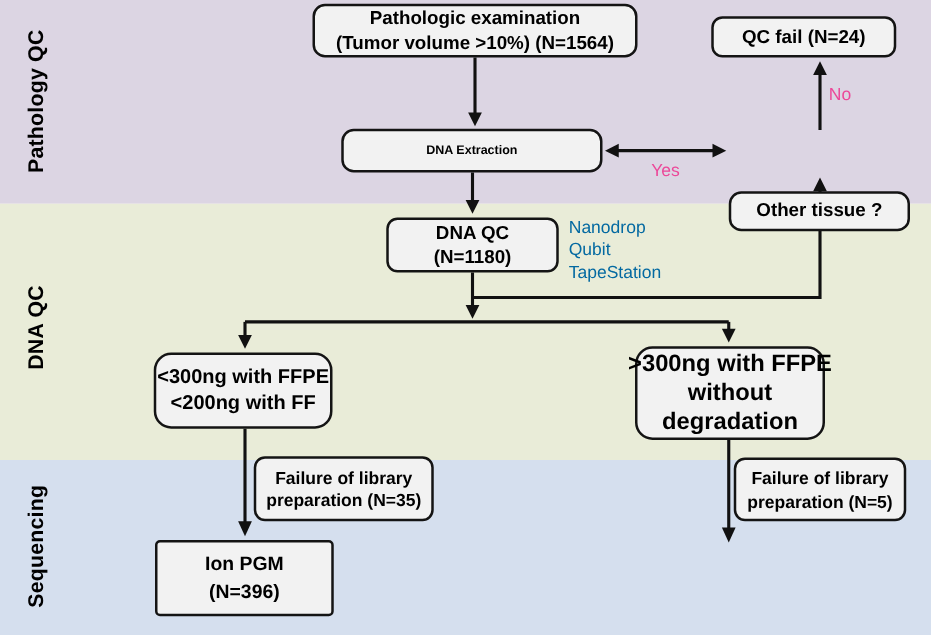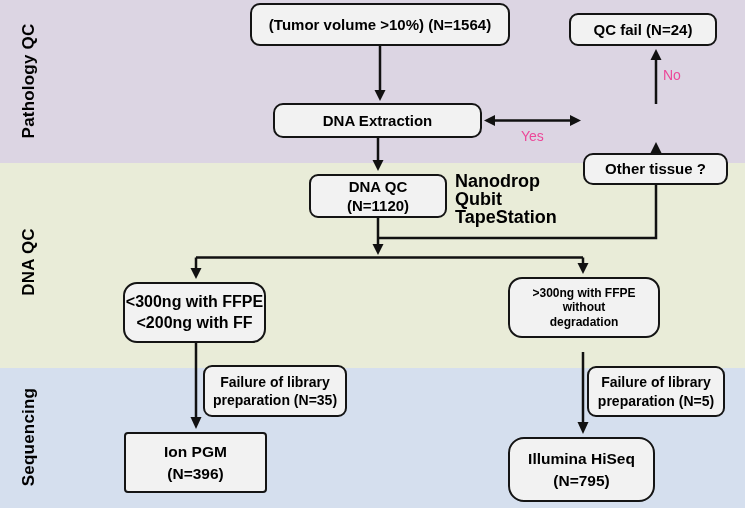--- a/index.html
+++ b/index.html
@@ -28,21 +28,21 @@
     border: 2.5px solid #141414;
     display: flex; flex-direction: column;
     align-items: center; justify-content: center;
     text-align: center;
     font-weight: bold; color: #000;
     line-height: 1.3;
   }
   .node span { display: block; white-space: nowrap; }
   .side-note {
     position: absolute;
-    font-size: 18px; color: #000000; font-weight: bold;
+    font-size: 14px; color: #0369a1; font-weight: normal;
     line-height: 18px;
   }
   .side-note span { display: block; }
   .edge-label {
     position: absolute;
     font-size: 14px; color: #ec4899; font-weight: normal;
   }
 </style>
 </head>
 <body>
@@ -87,73 +87,70 @@
     <polygon points="577.5,263 588.5,263 583,274" fill="#111111" stroke="none"></polygon>
 
     <line x1="196" y1="343" x2="196" y2="418"></line>
     <polygon points="190.5,417 201.5,417 196,429" fill="#111111" stroke="none"></polygon>
 
     <line x1="583" y1="352" x2="583" y2="423"></line>
     <polygon points="577.5,422 588.5,422 583,434" fill="#111111" stroke="none"></polygon>
   </svg>
 
   <div class="node" style="left:250px; top:3px; width:260px; height:43px; font-size:15px; border-radius:10px;">
+    <span>Pathologic examination</span>
     <span>(Tumor volume &gt;10%) (N=1564)</span>
   </div>
 
   <div class="node" style="left:569px; top:13px; width:148px; height:33px; font-size:15px; border-radius:9px;text-align:right;">
     <span>QC fail (N=24)</span>
   </div>
 
-  <div class="node" style="left:273px; top:103px; width:209px; height:35px; font-size:15px; border-radius:10px;">
+  <div class="node" style="left:273px; top:103px; width:209px; height:35px; font-size:10px; border-radius:10px;">
     <span>DNA Extraction</span>
   </div>
 
   <div class="node" style="left:583px; top:105px; width:145px; height:32px; font-size:15px; border-radius:10px;margin-top:48px;">
     <span>Other tissue ?</span>
   </div>
 
   <div class="node" style="left:309px; top:174px; width:138px; height:44px; font-size:15px; border-radius:9px;">
     <span>DNA QC</span>
-    <span>(N=1120)</span>
+    <span>(N=1180)</span>
   </div>
 
   <div class="side-note" style="left:455px; top:172px;">
     <span>Nanodrop</span>
     <span>Qubit</span>
     <span>TapeStation</span>
   </div>
 
   <div class="node" style="left:123px; top:282px; width:143px; height:61px; font-size:16px; border-radius:14px;">
     <span>&lt;300ng with FFPE</span>
     <span>&lt;200ng with FF</span>
   </div>
 
-  <div class="node" style="left:508px; top:277px; width:152px; height:61px; font-size:12px; line-height:1.22; border-radius:14px;">
+  <div class="node" style="left:508px; top:277px; width:152px; height:75px; font-size:19px; line-height:1.22; border-radius:14px;">
     <span>&gt;300ng with FFPE</span>
     <span>without</span>
     <span>degradation</span>
   </div>
 
   <div class="node" style="left:203px; top:365px; width:144px; height:52px; font-size:14px; border-radius:9px;">
     <span>Failure of library</span>
     <span>preparation (N=35)</span>
   </div>
 
   <div class="node" style="left:587px; top:366px; width:138px; height:51px; font-size:14px; border-radius:9px;">
     <span>Failure of library</span>
     <span>preparation (N=5)</span>
   </div>
 
   <div class="node" style="left:124px; top:432px; width:143px; height:61px; font-size:15.5px; line-height:1.4; border-radius:4px;">
     <span>Ion PGM</span>
     <span>(N=396)</span>
   </div>
 
-  <div class="node" style="left:508px; top:437px; width:147px; height:65px; font-size:15.5px; line-height:1.4; border-radius:16px;">
-    <span>Illumina HiSeq</span>
-    <span>(N=795)</span>
-  </div>
 
   <div class="edge-label" style="left:521px; top:128px;">Yes</div>
   <div class="edge-label" style="left:663px; top:67px;">No</div>
 
 </div>
 
 </body></html>

